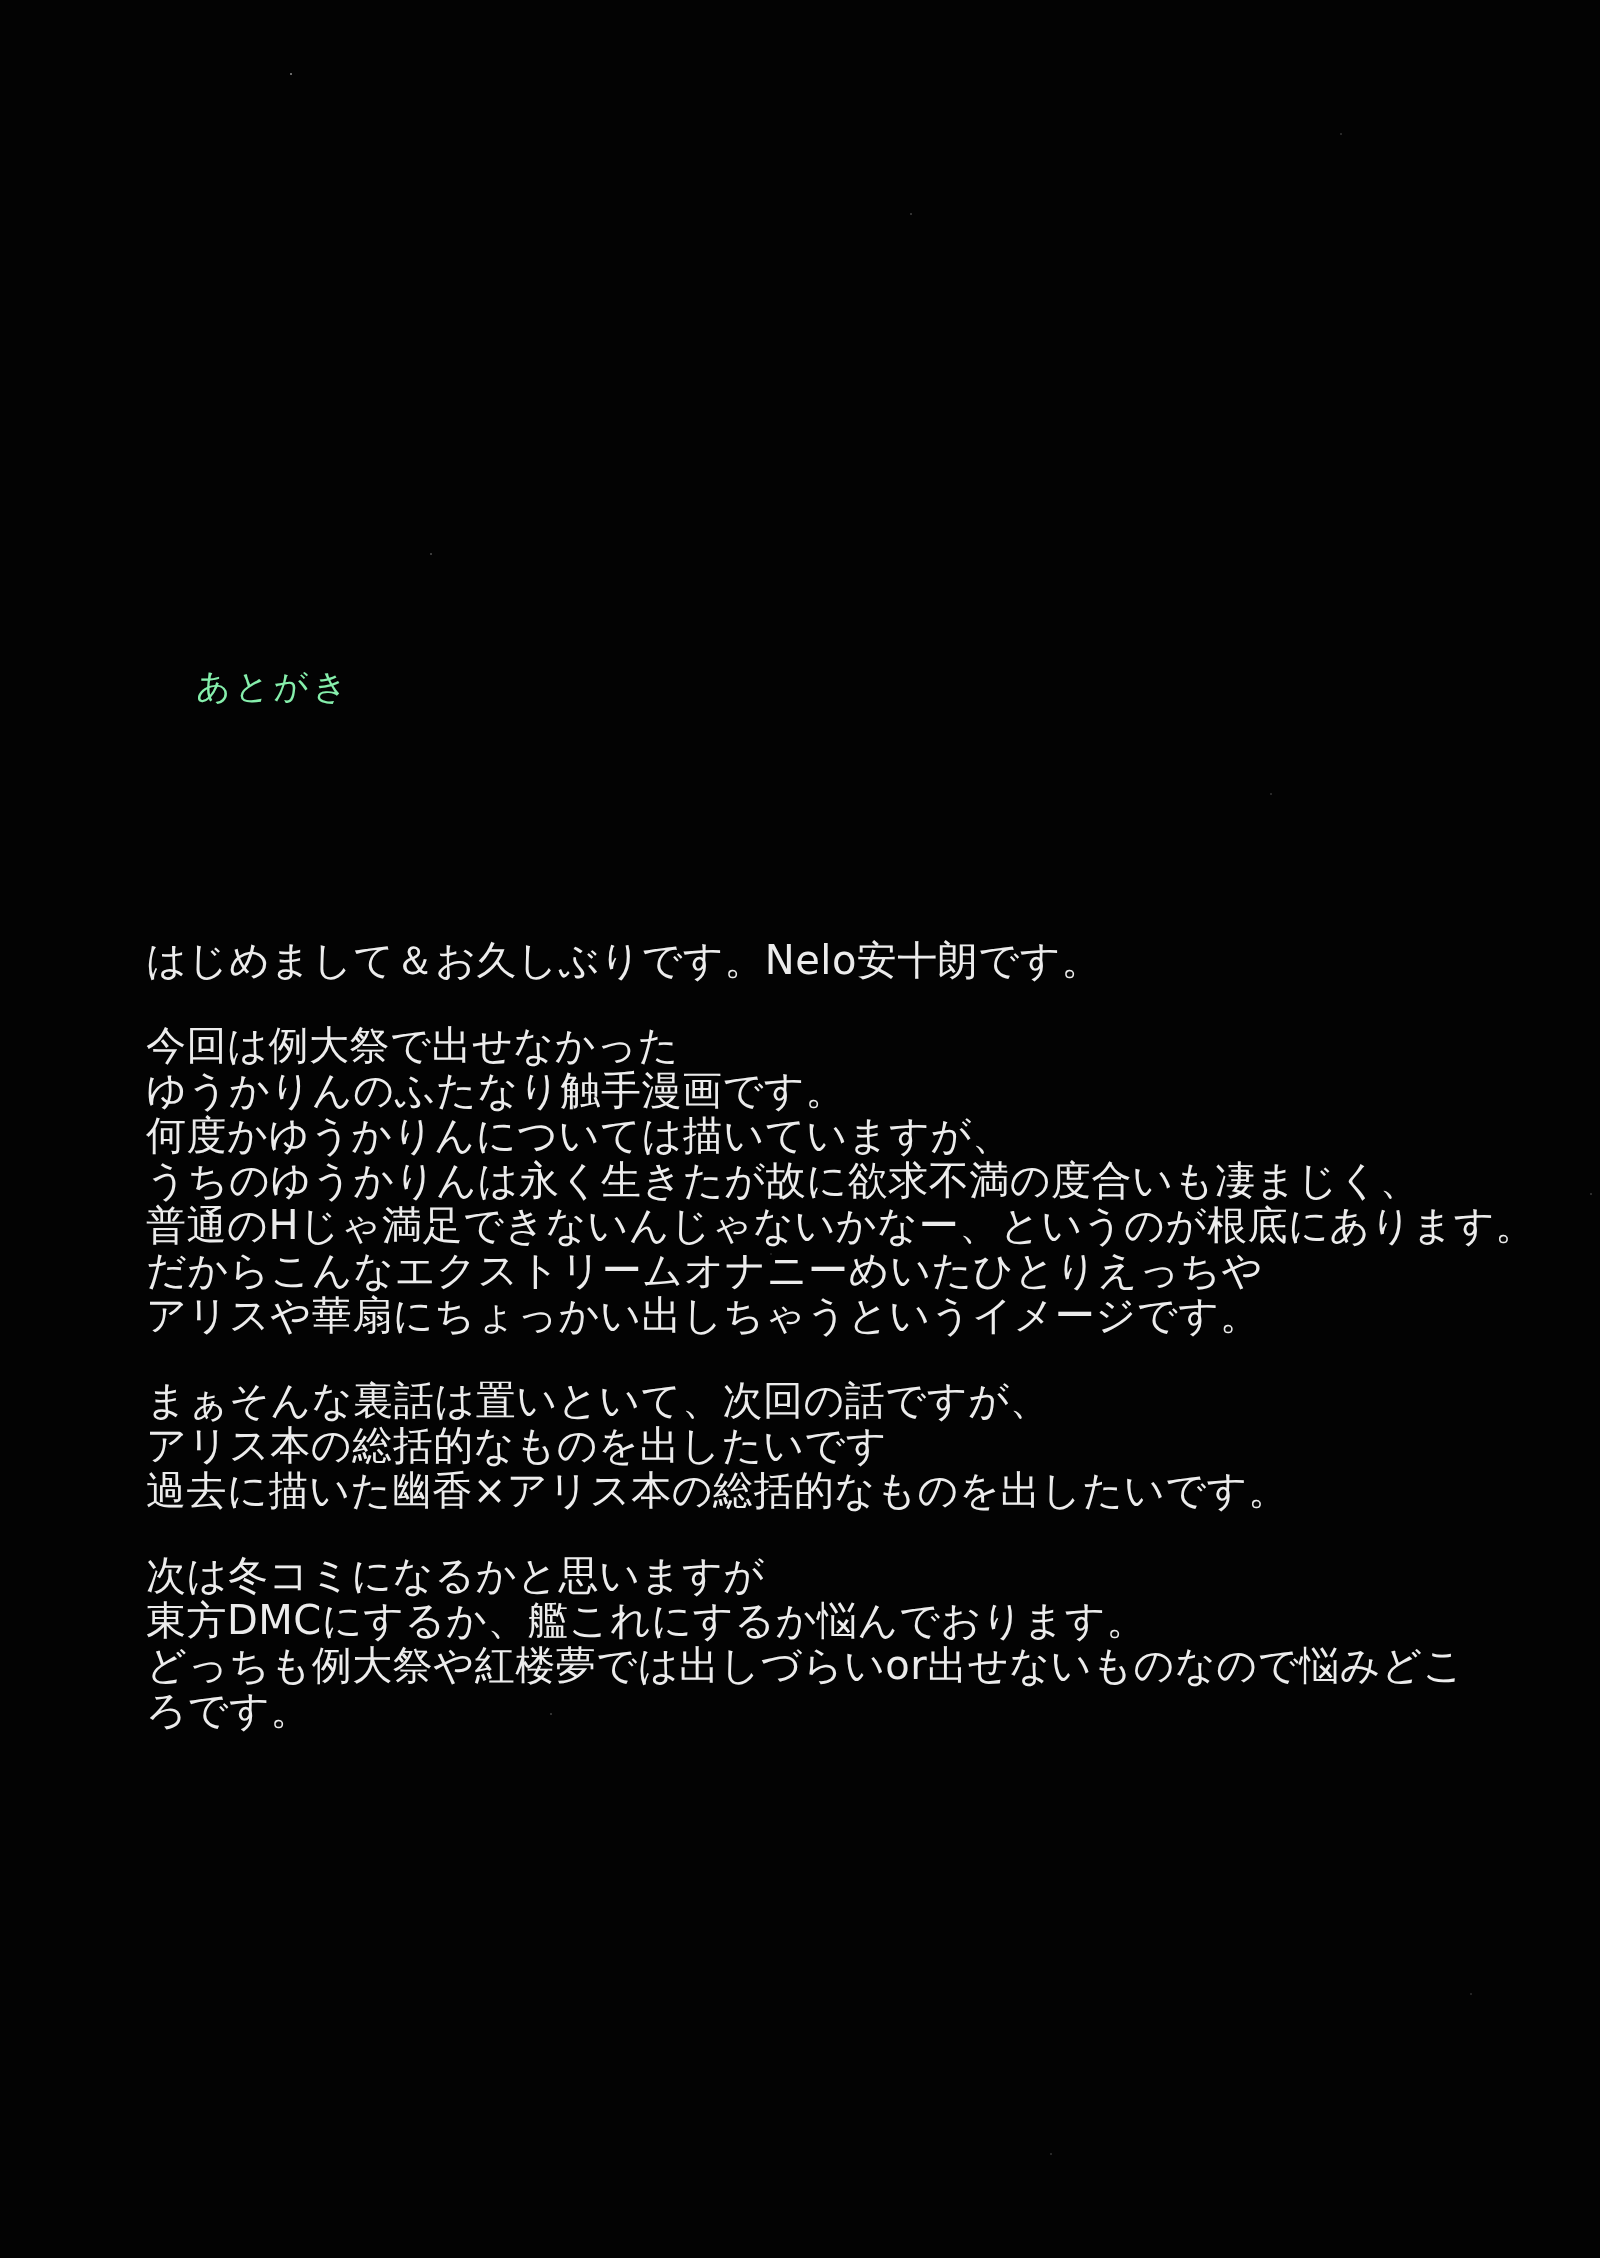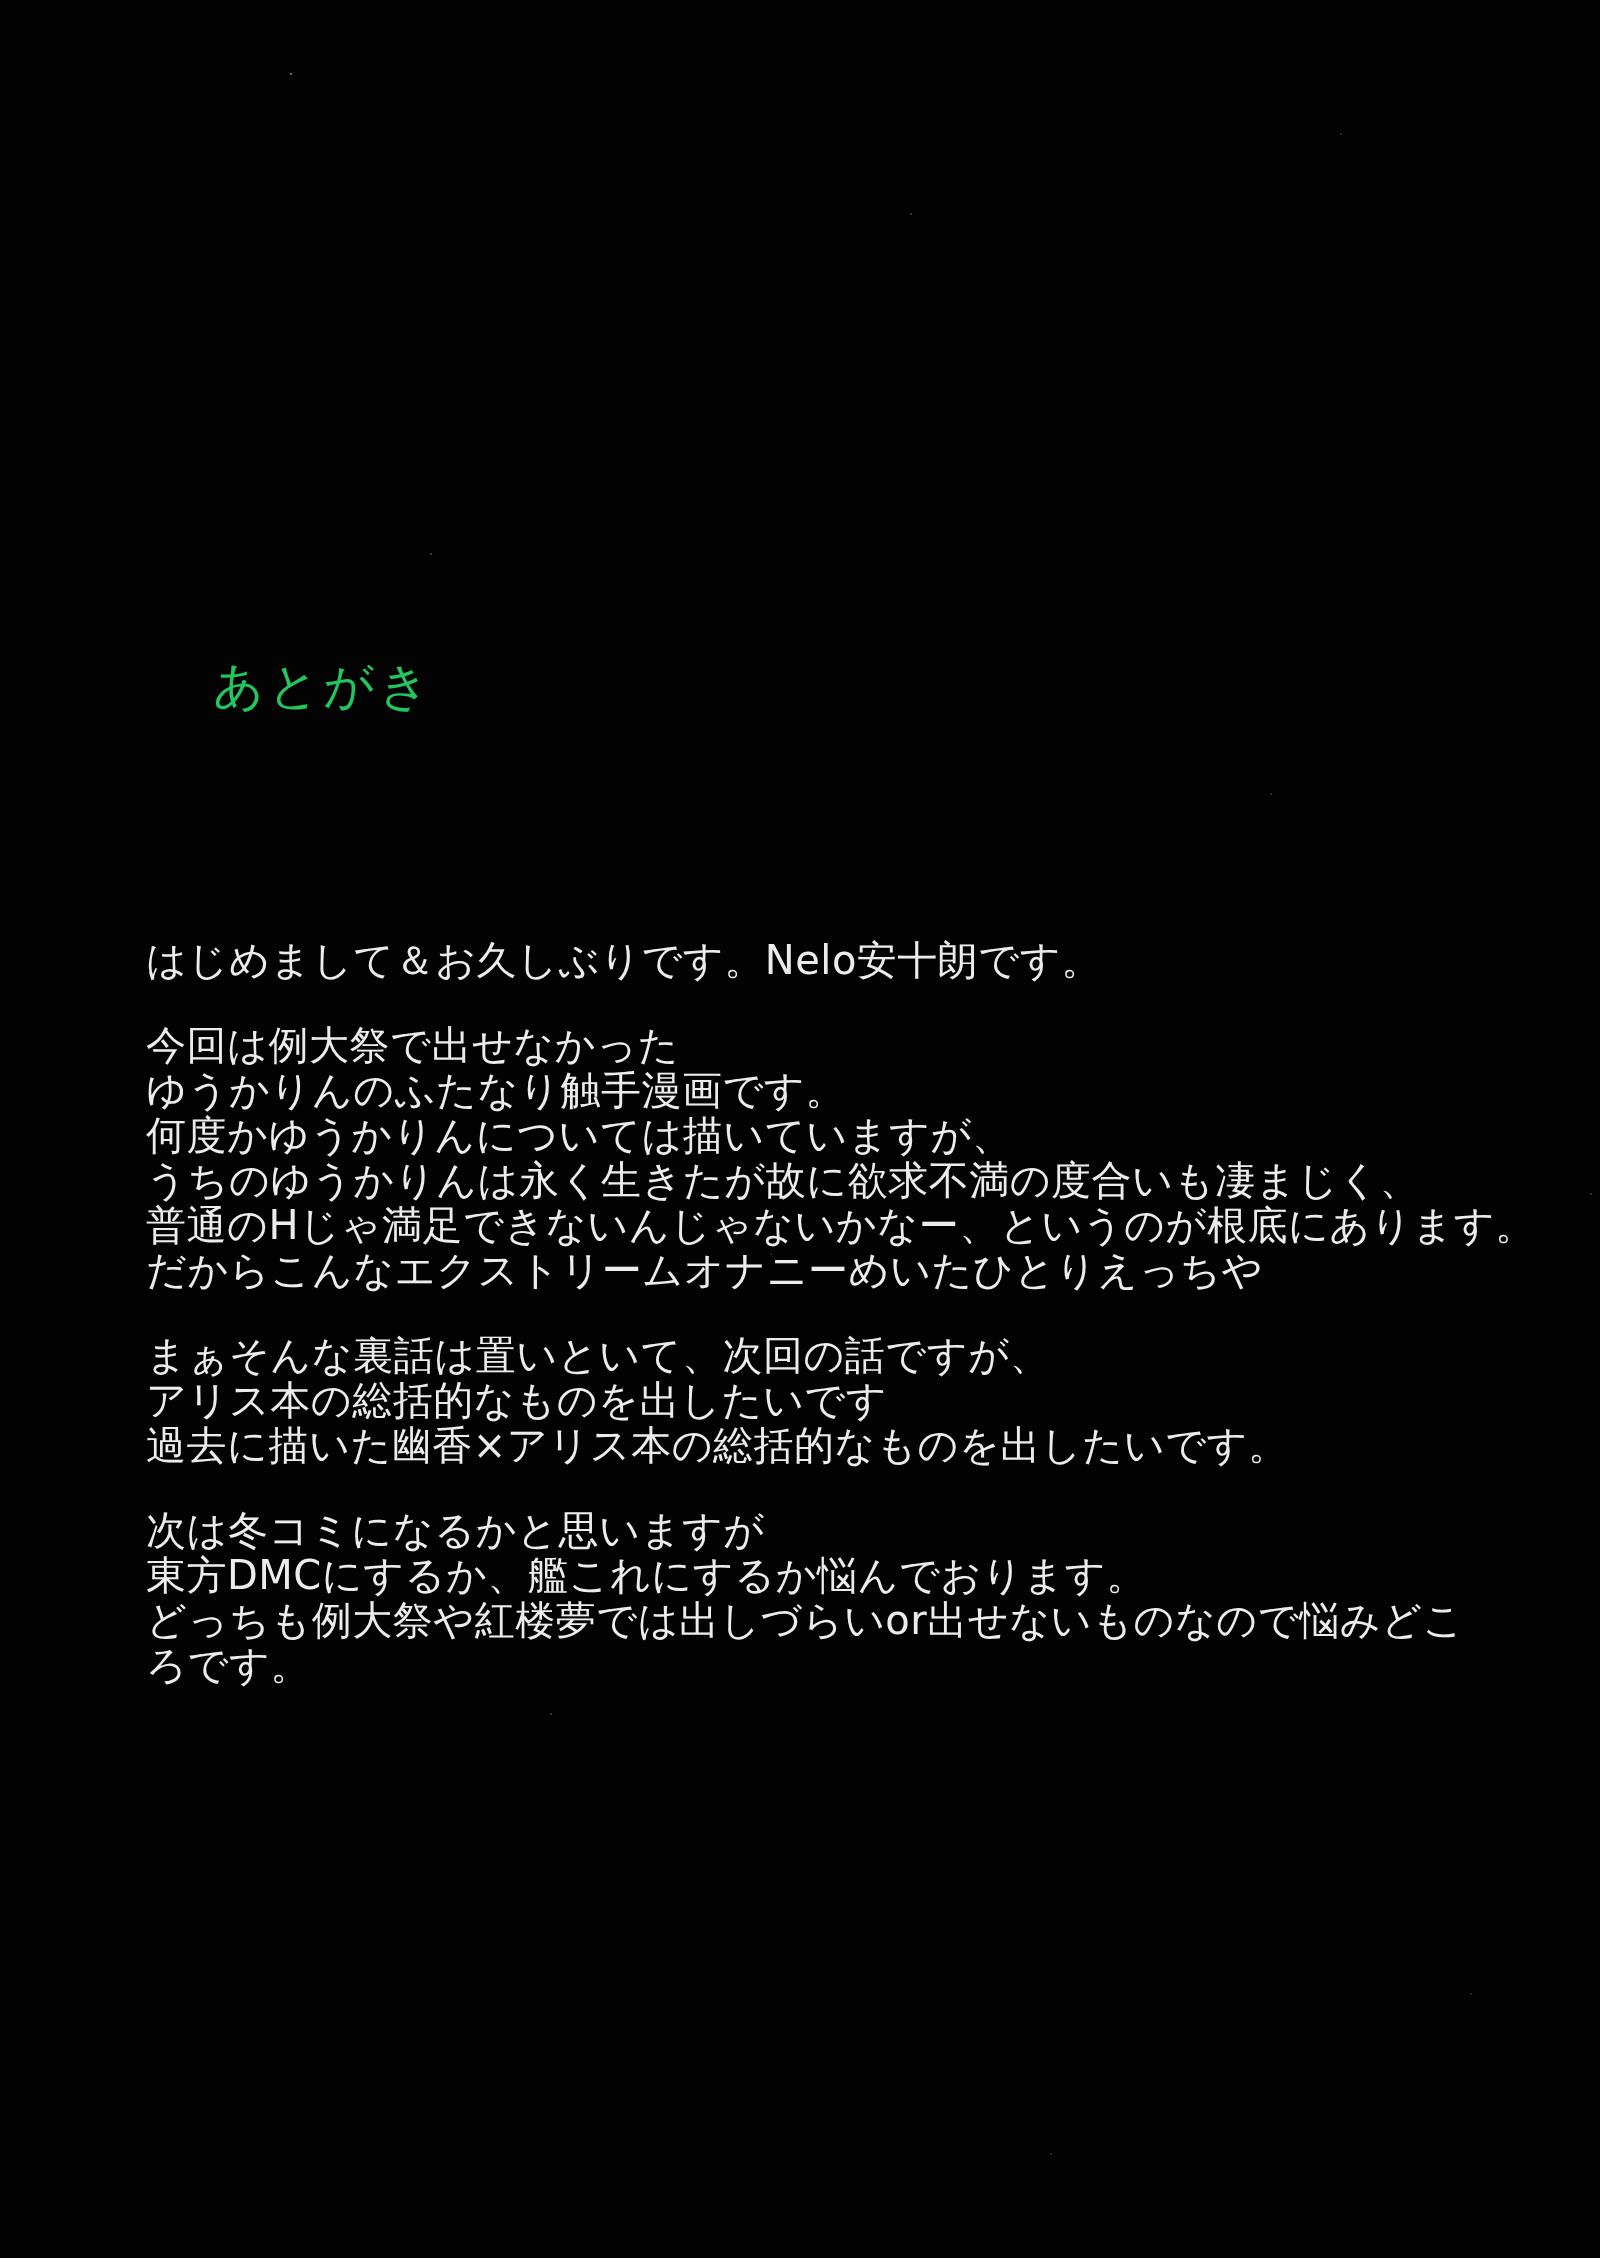--- a/index.html
+++ b/index.html
@@ -13,26 +13,25 @@
     height: 2258px;
     background: #030303;
     overflow: hidden;
     font-family: "DejaVu Sans", sans-serif;
     color: #ededed;
   }
   .afterword-title {
     position: absolute;
     left: 196px;
     top: 660px;
-    font-size: 50px;
+    font-size: 34px;
     line-height: 52px;
     letter-spacing: 4px;
-    color: #22c55e;
+    color: #86efac;
     white-space: pre;
-    margin-left: 17px;
   }
   .afterword-body {
     position: absolute;
     left: 130px;
     top: 938px;
     width: 1450px;
     font-size: 40px;
     line-height: 45px;
     letter-spacing: 0.5px;
     color: #ececec;
@@ -75,20 +74,21 @@
       <div class="paragraph">
         <div class="line">はじめまして＆お久しぶりです。Nelo安十朗です。</div>
       </div>
       <div class="paragraph">
         <div class="line">今回は例大祭で出せなかった</div>
         <div class="line">ゆうかりんのふたなり触手漫画です。</div>
         <div class="line">何度かゆうかりんについては描いていますが、</div>
         <div class="line">うちのゆうかりんは永く生きたが故に欲求不満の度合いも凄まじく、</div>
         <div class="line">普通のHじゃ満足できないんじゃないかなー、というのが根底にあります。</div>
         <div class="line">だからこんなエクストリームオナニーめいたひとりえっちや</div>
+        <div class="line">アリスや華扇にちょっかい出しちゃうというイメージです。</div>
       </div>
       <div class="paragraph">
         <div class="line">まぁそんな裏話は置いといて、次回の話ですが、</div>
         <div class="line">アリス本の総括的なものを出したいです</div>
         <div class="line">過去に描いた幽香×アリス本の総括的なものを出したいです。</div>
       </div>
       <div class="paragraph">
         <div class="line">次は冬コミになるかと思いますが</div>
         <div class="line">東方DMCにするか、艦これにするか悩んでおります。</div>
         <div class="line">どっちも例大祭や紅楼夢では出しづらいor出せないものなので悩みどこ</div>

